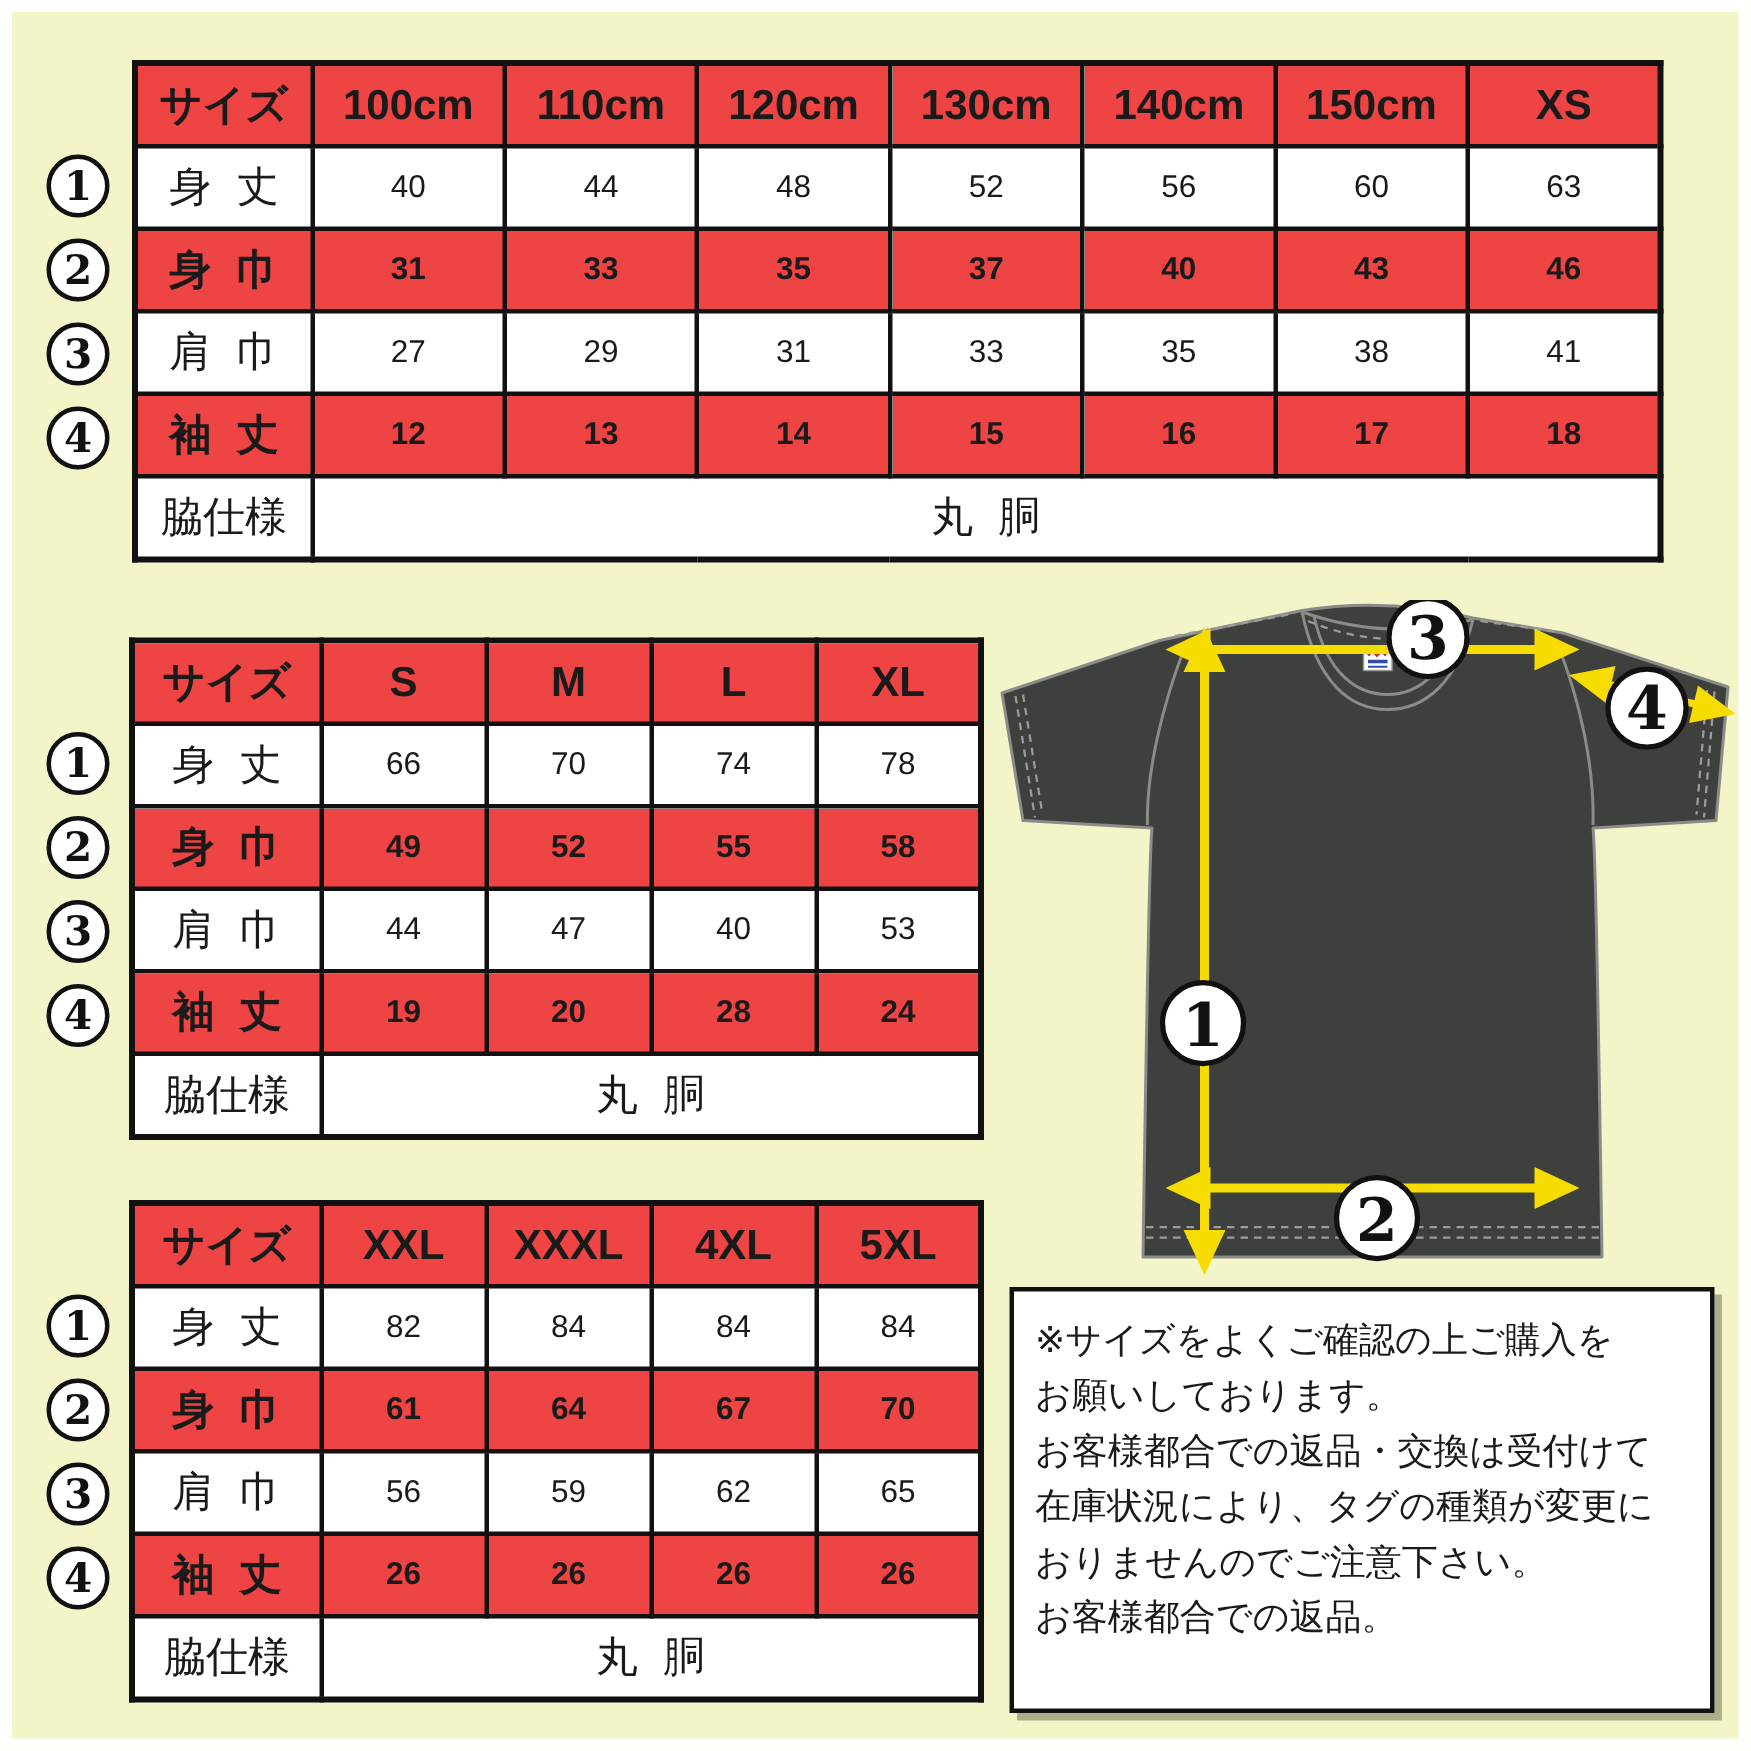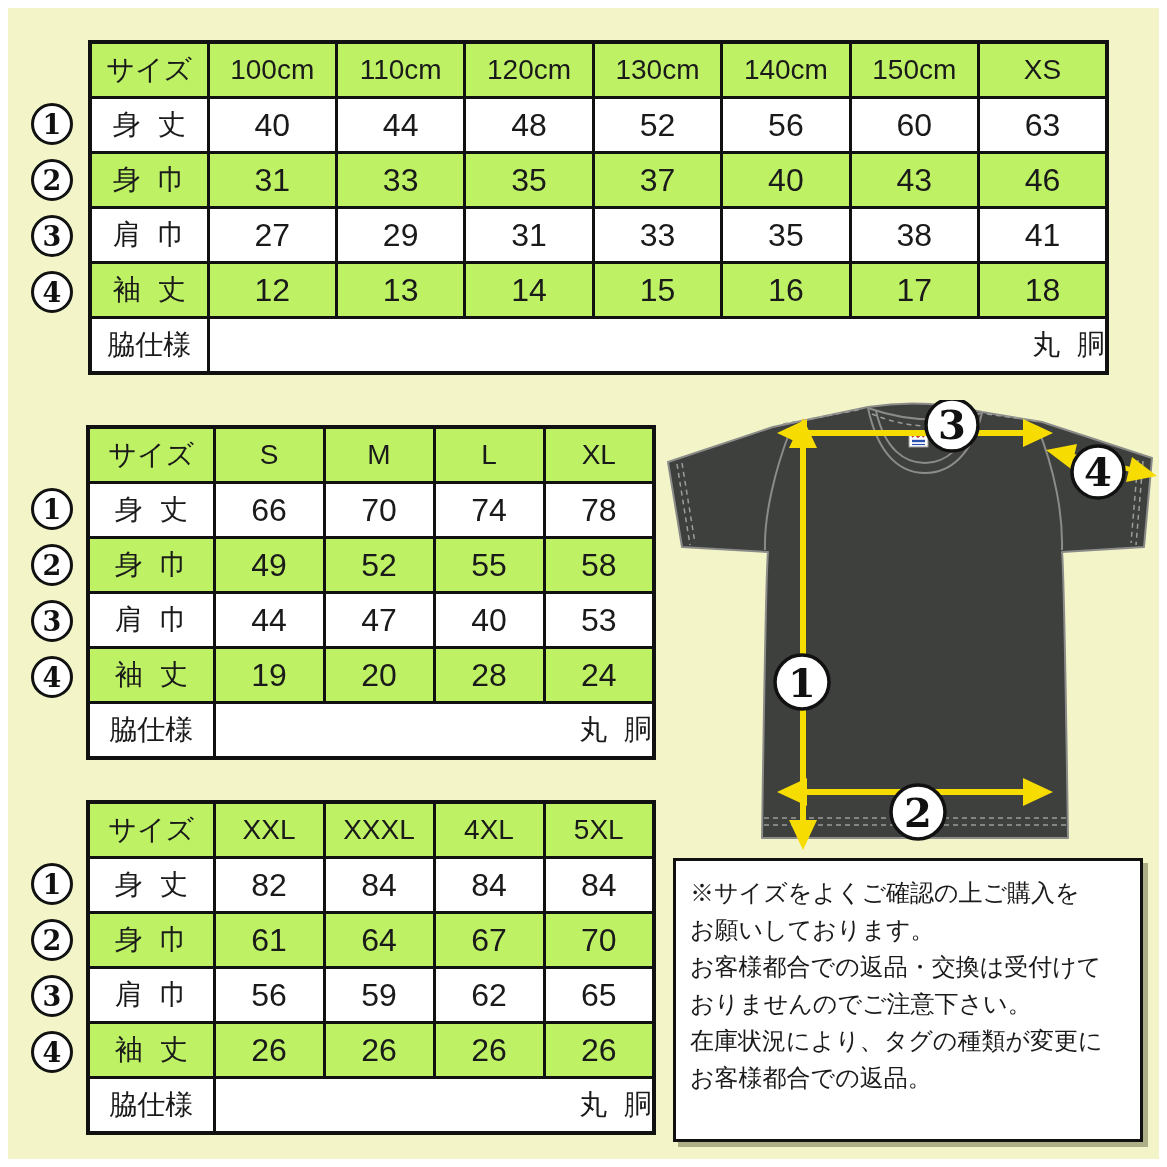--- a/index.html
+++ b/index.html
@@ -10,38 +10,38 @@
   
   table.size-table{position:absolute;border-collapse:collapse;table-layout:fixed;
                    background:#ffffff;border:4px solid #111;text-align:center;}
   table.size-table td,table.size-table th{border:3px solid #111;height:52px;padding:0;
                    font-weight:normal;overflow:hidden;}
   .t-top{left:88px;top:40px;width:1021px;}
   .t-mid{left:86px;top:425px;width:570px;}
   .t-bot{left:86px;top:800px;width:570px;}
   .t-top col.c0{width:118px;}
   .t-mid col.c0,.t-bot col.c0{width:126px;}
-  tr.gray td,tr.gray th{background:#bef264;}
+  tr.gray td,tr.gray th{background:#ef4444;font-weight:bold;}
   td.lbl,th.hd{font-size:28px;}
   td.lbl{word-spacing:9px;}
-  td.num{font-size:32px;}
-  td.mrg{font-size:28px;word-spacing:9px;text-align:right;}
+  td.num{font-size:21px;}
+  td.mrg{font-size:28px;word-spacing:9px;}
 
   
   .mcircle{position:absolute;width:36px;height:36px;border:3px solid #111;border-radius:50%;
            background:#fff;display:flex;align-items:center;justify-content:center;
            font-family:"DejaVu Serif","Liberation Serif",serif;font-size:27px;font-weight:bold;color:#111;}
 
   
   .diagram{position:absolute;left:665px;top:400px;width:502px;height:462px;}
 
   
   .notice{position:absolute;left:673px;top:858px;width:470px;height:284px;box-sizing:border-box;
           background:#ffffff;border:3px solid #111;box-shadow:5px 5px 0 rgba(90,90,60,0.45);
-          padding:14px 8px 0 14px;font-size:24px;line-height:37px;color:#1a1a1a;font-family:Liberation Serif, serif;}
+          padding:14px 8px 0 14px;font-size:24px;line-height:37px;color:#1a1a1a;}
   .nline{white-space:nowrap;}
   .nline.ind{}
 </style>
 </head>
 <body>
 
 <div class="canvas">
   <div class="bg"></div>
 
   <table class="size-table t-top">
@@ -292,17 +292,17 @@
       <text x="137" y="297">1</text>
       <circle cx="253" cy="412" r="27" fill="#ffffff" stroke="#111" stroke-width="3.5"></circle>
       <text x="253" y="427">2</text>
     </g>
   </svg>
 
   <div class="notice">
     <div class="nline">※サイズをよくご確認の上ご購入を</div>
     <div class="nline ind">お願いしております。</div>
     <div class="nline ind">お客様都合での返品・交換は受付けて</div>
+    <div class="nline ind">在庫状況により、タグの種類が変更に</div>
     <div class="nline ind">おりませんのでご注意下さい。</div>
-    <div class="nline ind">在庫状況により、タグの種類が変更に</div>
     <div class="nline ind">お客様都合での返品。</div>
   </div>
 </div>
 
 </body></html>

